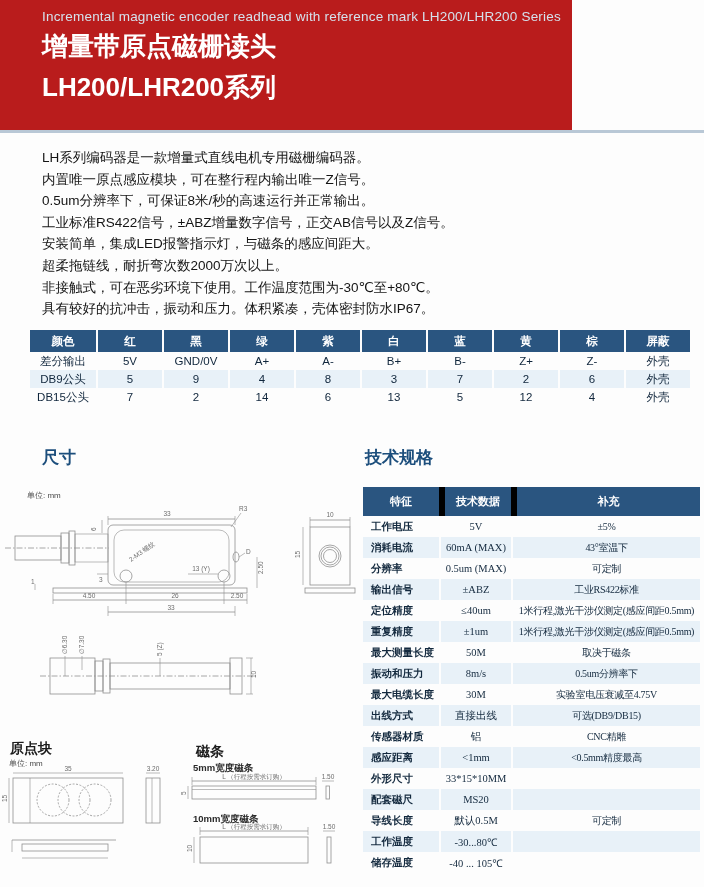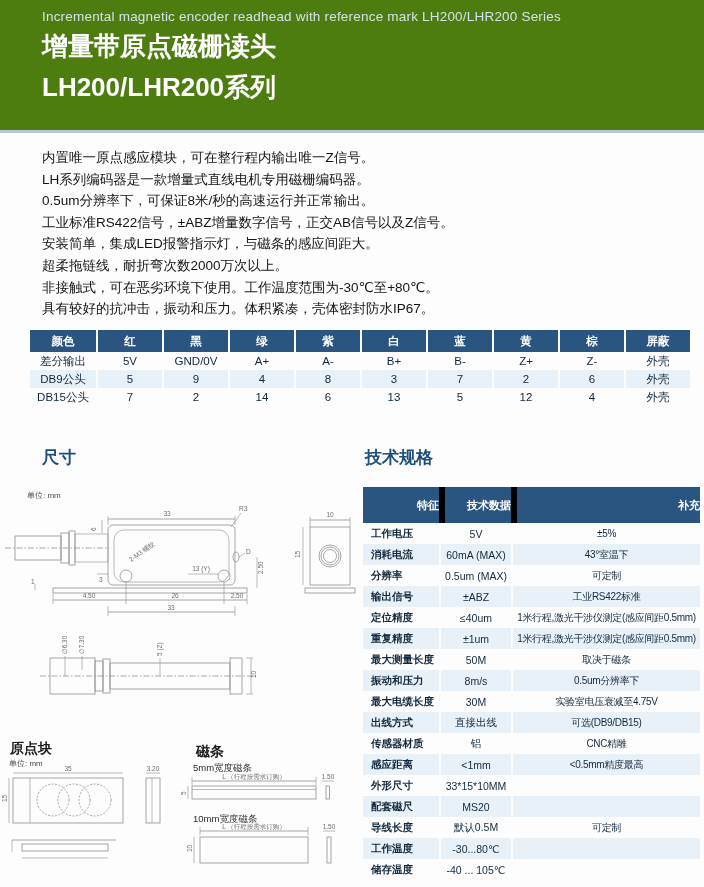--- a/index.html
+++ b/index.html
@@ -3,22 +3,22 @@
 <meta charset="utf-8">
 <style>
   html,body{margin:0;padding:0;}
   body{
     width:704px;height:887px;position:relative;overflow:hidden;
     background:#fdfdfd;
     font-family:"Liberation Sans","DejaVu Sans",sans-serif;
     color:#1a1a1a;
   }
   .header{
-    position:absolute;left:0;top:0;width:704px;height:130px;
-    background:#4d7c0f;box-sizing:border-box;padding:9px 0 0 42px;
+    position:absolute;left:0;top:0;width:572px;height:130px;
+    background:#b91c1c;box-sizing:border-box;padding:9px 0 0 42px;
   }
   .header .subtitle{font-size:13.5px;color:#d5e1ec;letter-spacing:.2px;}
   .header .title{font-size:26px;font-weight:bold;color:#ffffff;line-height:37px;margin:4px 0 0 0;}
   .header-sep{position:absolute;left:0;top:130px;width:704px;height:3px;background:#b9c8d6;}
 
   .description{position:absolute;left:42px;top:147px;}
   .desc-line{font-size:13.5px;line-height:21.6px;color:#141414;white-space:nowrap;}
 
   table{border-collapse:separate;border-spacing:0;table-layout:fixed;}
   .pin-table{position:absolute;left:30px;top:330px;width:660px;}
@@ -37,38 +37,38 @@
     position:absolute;font-size:17px;font-weight:bold;color:#1c4e7c;margin:0;white-space:nowrap;
   }
   .h-dims{left:42px;top:446px;}
   .h-specs{left:365px;top:446px;}
 
   .spec-table{position:absolute;left:363px;top:487px;width:337px;}
   .spec-table col.c1{width:76px;}
   .spec-table col.c2{width:72px;}
   .spec-table th{
     background:#2a5580;color:#fff;font-size:11px;font-weight:bold;
-    height:36px;text-align:right;padding:0;white-space:nowrap;
+    height:29px;text-align:center;padding:0;white-space:nowrap;
   }
   .spec-table th + th{border-left:6px solid #000000;}
-  .spec-table td{height:21px;padding:0;font-size:10.5px;color:#13293e;white-space:nowrap;}
+  .spec-table td{height:21px;padding:0;font-size:10.5px;color:#13293e;white-space:nowrap;font-family:Liberation Serif, serif;}
   .spec-table td + td{border-left:2px solid #fdfdfd;}
   .spec-table td.c1{font-weight:bold;padding-left:8px;text-align:left;}
   .spec-table td.c2{text-align:center;}
   .spec-table td.c3{text-align:center;font-size:10px;letter-spacing:-0.3px;}
   .spec-table tbody tr:nth-child(even){background:#e8f1f8;}
 
   .unit-note{position:absolute;font-size:8px;color:#4a4a4a;white-space:nowrap;}
   .un-dims{left:27px;top:490px;}
   .un-origin{left:9px;top:758px;}
 
   .sub-heading{position:absolute;font-size:14px;font-weight:bold;color:#1c1c1c;margin:0;white-space:nowrap;}
   .h-origin{left:10px;top:740px;}
   .h-strip{left:196px;top:743px;}
-  .strip-label{position:absolute;font-size:9.5px;font-weight:normal;color:#2b2b2b;white-space:nowrap;}
+  .strip-label{position:absolute;font-size:9.5px;font-weight:bold;color:#2b2b2b;white-space:nowrap;}
   .sl-5{left:193px;top:762px;}
   .sl-10{left:193px;top:813px;}
 
   svg{position:absolute;overflow:visible;}
   .dw line,.dw rect,.dw circle,.dw ellipse,.dw path{stroke:#8f8f8f;stroke-width:0.8;fill:none;}
   .dw .thin{stroke-width:0.6;}
   .dw text{fill:#6d6d6d;font-size:6.5px;stroke:none;font-family:"Liberation Sans","DejaVu Sans",sans-serif;}
   .dw .cl{stroke-dasharray:6 2 1.5 2;}
   .dw .dash{stroke-dasharray:2 1.5;}
   .svg-main{left:5px;top:500px;}
@@ -81,23 +81,23 @@
 <body>
 
 <div class="header">
   <div class="subtitle">Incremental magnetic encoder readhead with reference mark LH200/LHR200 Series</div>
   <div class="title">增量带原点磁栅读头</div>
   <div class="title">LH200/LHR200系列</div>
 </div>
 <div class="header-sep"></div>
 
 <div class="description">
+  <div class="desc-line">LH系列编码器是一款增量式直线电机专用磁栅编码器。</div>
+
   <div class="desc-line">内置唯一原点感应模块，可在整行程内输出唯一Z信号。</div>
-
-  <div class="desc-line">LH系列编码器是一款增量式直线电机专用磁栅编码器。</div>
 
   <div class="desc-line">0.5um分辨率下，可保证8米/秒的高速运行并正常输出。</div>
 
   <div class="desc-line">工业标准RS422信号，±ABZ增量数字信号，正交AB信号以及Z信号。</div>
 
   <div class="desc-line">安装简单，集成LED报警指示灯，与磁条的感应间距大。</div>
 
   <div class="desc-line">超柔拖链线，耐折弯次数2000万次以上。</div>
 
   <div class="desc-line">非接触式，可在恶劣环境下使用。工作温度范围为-30℃至+80℃。</div>

